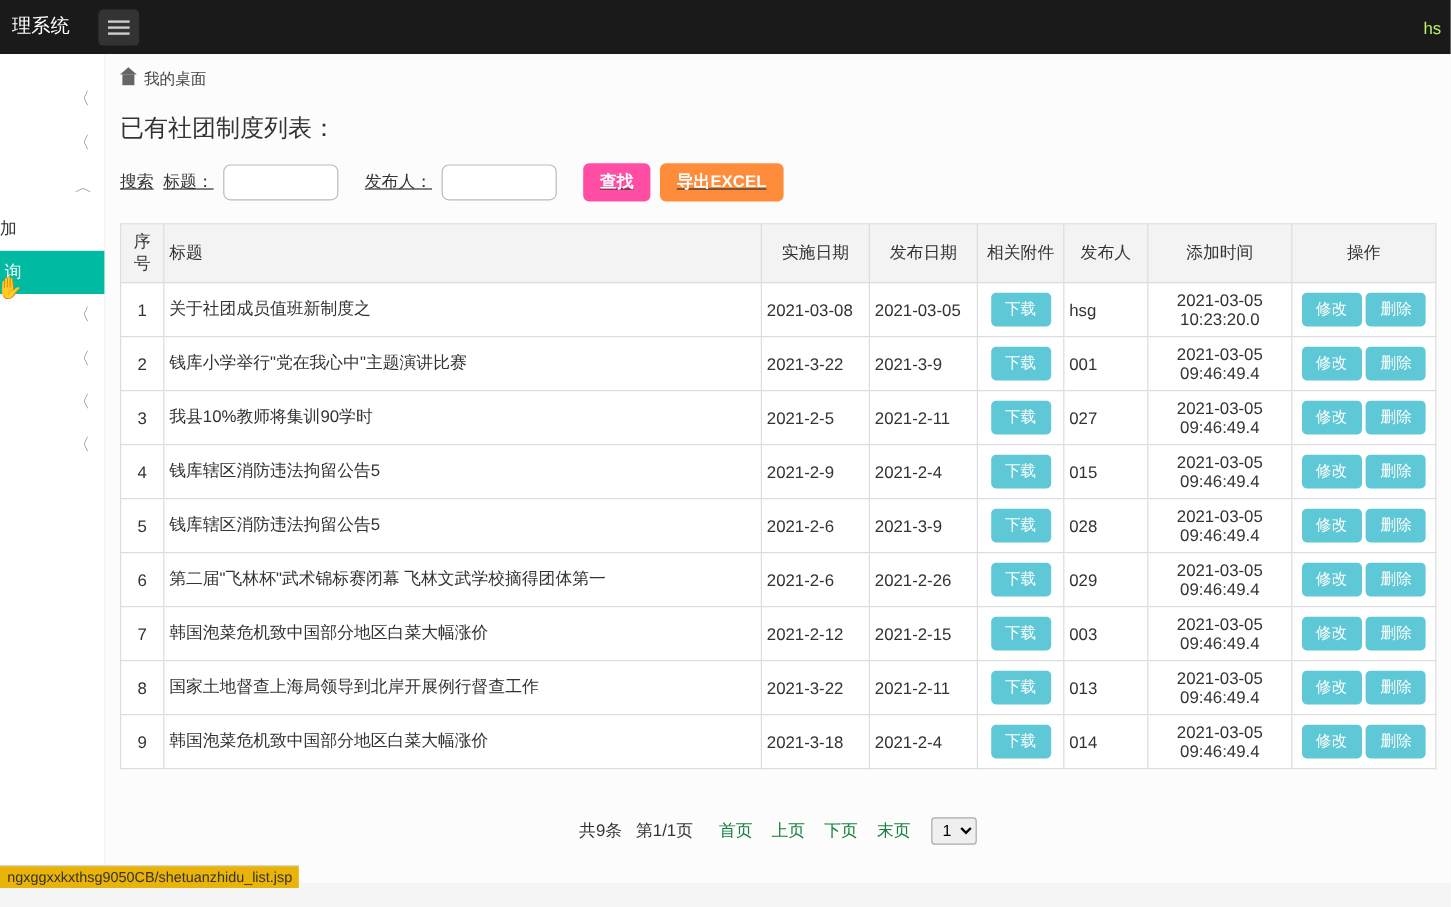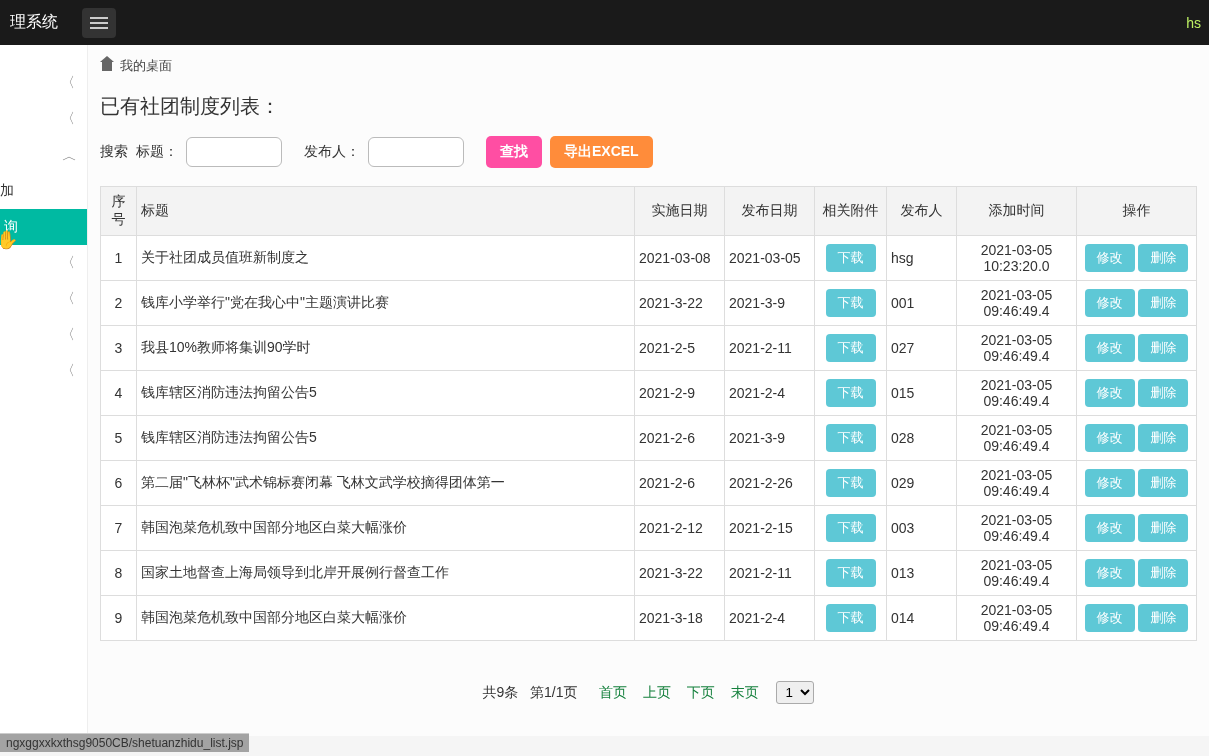--- a/index.html
+++ b/index.html
@@ -139,20 +139,21 @@
     .list-caption {
       padding: 6px 0 16px;
       font-size: 20px;
     }
     .search-row {
       display: flex;
       align-items: center;
       gap: 8px;
       margin-bottom: 18px;
       font-size: 14px;
+      text-decoration: underline;
     }
     .search-row input[type="text"] {
       border: 1px solid #bbb;
       border-radius: 6px;
       height: 30px;
       width: 96px;
       padding: 0 8px;
     }
     .btn {
       border: none;
@@ -207,22 +208,22 @@
       margin: 0 6px;
     }
     .pagination select {
       border: 1px solid #aaa;
       border-radius: 3px;
       padding: 2px 4px;
     }
     .status-bar {
       position: fixed;
       left: 0;
-      bottom: 4px;
-      background: #a3a3a3;
+      bottom: 16px;
+      background: #eab308;
       border-top: 1px solid #ccc;
       font-size: 12px;
       padding: 2px 6px;
       color: #333;
       text-align: right;
     }
   </style>
 </head>
 <body>
 

